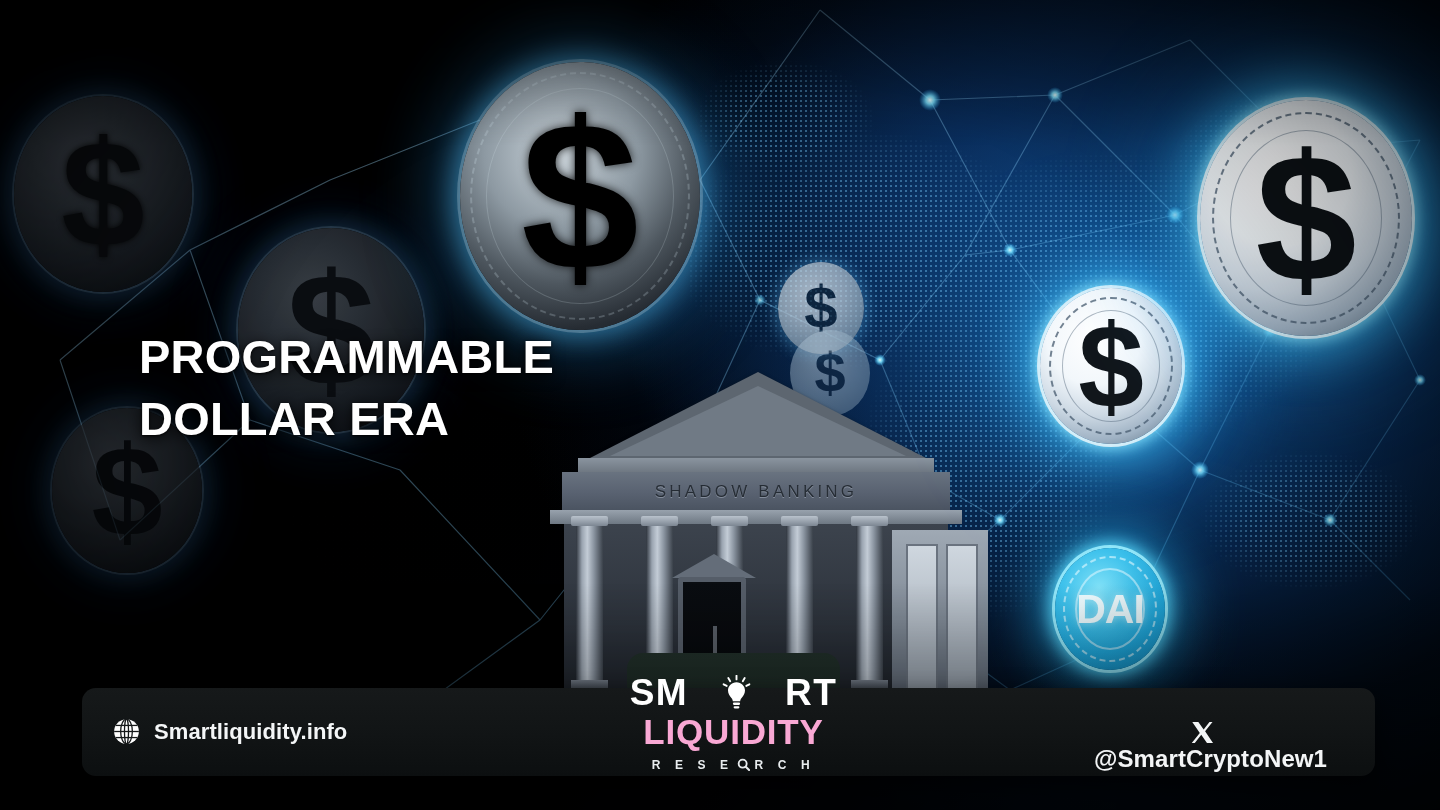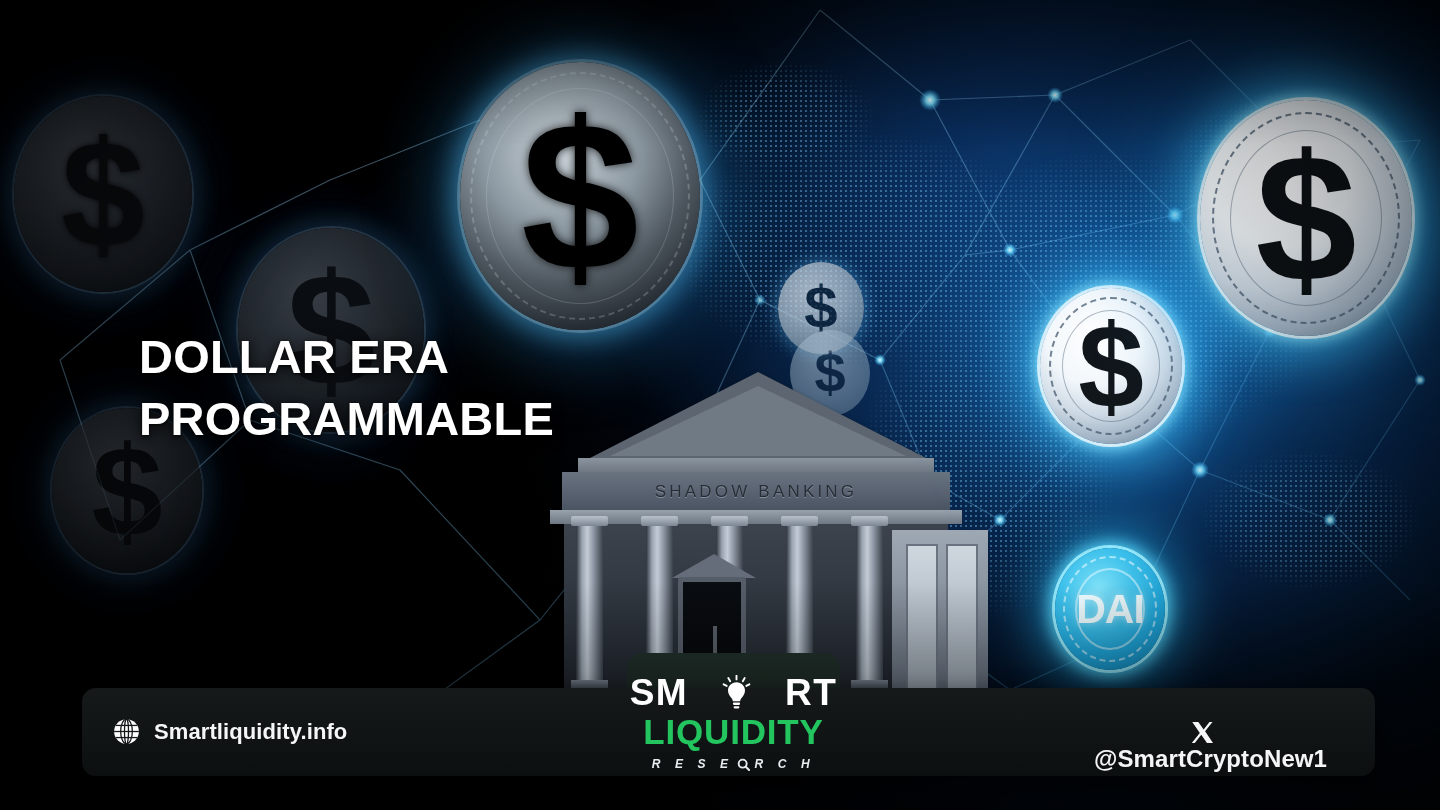--- a/index.html
+++ b/index.html
@@ -213,27 +213,27 @@
     display:flex; flex-direction:column; align-items:center; justify-content:flex-start;
     padding-top:6px;
   }
   .bl-row1{
     display:flex; align-items:center; justify-content:center;
     color:#ffffff; font-size:37px; font-weight:700; letter-spacing:1.4px;
     line-height:1;
     gap:33px;
   }
   .bl-row2{
-    color:#22c55e; font-size:35px; font-weight:700; letter-spacing:.8px;
+    color:#f9a8d4; font-size:35px; font-weight:700; letter-spacing:.8px;
     line-height:1; margin-top:3px;text-align:center;
   }
   .bl-row3{
-    display:flex; align-items:flex-start; justify-content:center; gap:2px;
+    display:flex; align-items:flex-end; justify-content:center; gap:2px;
     color:#e8ecee; font-size:12px; font-weight:700; letter-spacing:5.6px;
-    line-height:1; margin-top:9px;font-style:italic;
+    line-height:1; margin-top:9px;
   }
   .bulb-wrap{ position:relative; width:29px; height:36px; margin:0 1px; }
   #x-icon{ width:25px; height:25px; }
   #x-handle{
     color:#f3f5f6; font-size:24px; font-weight:700; letter-spacing:.1px;
     margin-left:16px;
   }
 </style>
 </head>
 <body>
@@ -375,22 +375,22 @@
       <span class="dollar" style="font-size:41px; color:#ecfbff; letter-spacing:-1px; text-shadow:0 0 8px rgba(255,255,255,.5);">DAI</span>
     </div>
     <div style="position:absolute; inset:8px; border-radius:50%; border:2px dashed rgba(230,250,255,.6);"></div>
     <div style="position:absolute; inset:20px; border-radius:50%; border:2px solid rgba(225,248,255,.55);"></div>
   </div>
 
   <div class="bg-vignette"></div>
 
 
   <div id="headline">
+    <span class="ln">PROGRAMMABLE</span>
     <span class="ln">DOLLAR ERA</span>
-    <span class="ln">PROGRAMMABLE</span>
   </div>
 
   <div id="footer-center-riser"></div>
   <div id="footer">
 
     <div class="f-item" style="left:31px; top:30px;">
       <svg id="globe-icon" viewBox="0 0 24 24">
         <circle cx="12" cy="12" r="11" fill="#ffffff"></circle>
         <g stroke="#16191a" stroke-width="1.15" fill="none">
           <ellipse cx="12" cy="12" rx="5.2" ry="11"></ellipse>

